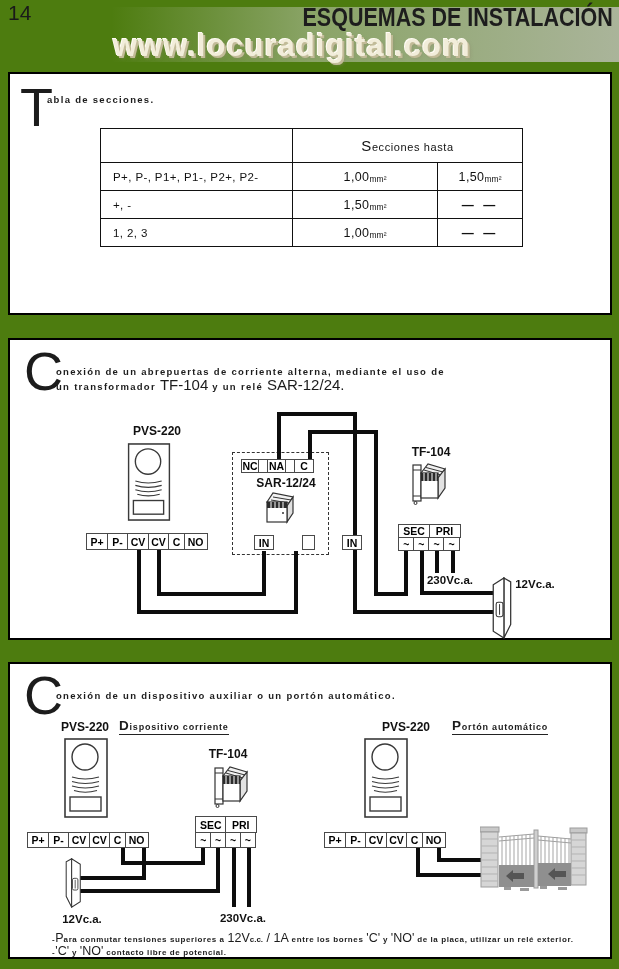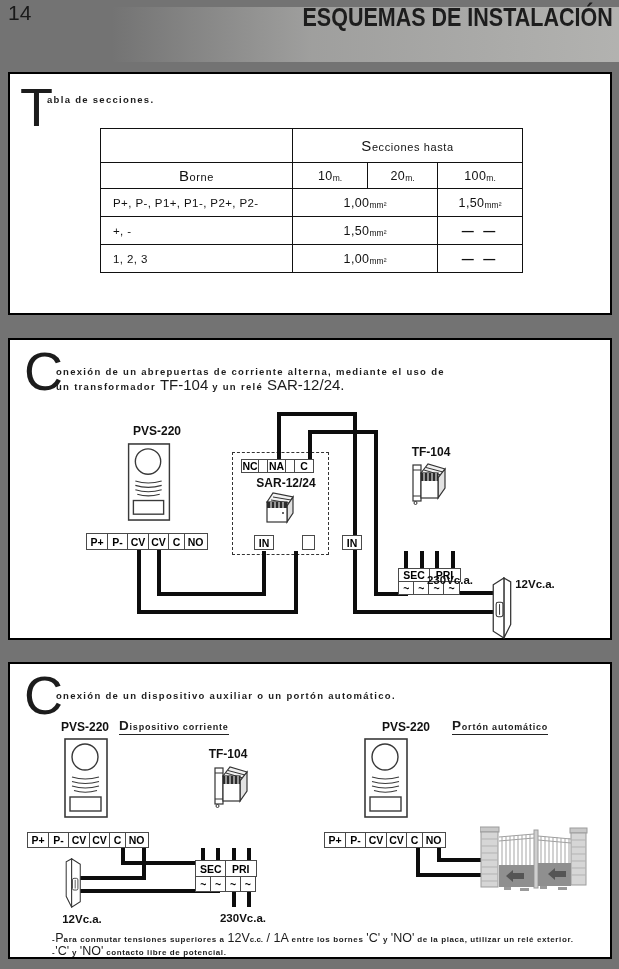--- a/index.html
+++ b/index.html
@@ -1,16 +1,16 @@
 <!DOCTYPE html>
 <html><head>
 <meta charset="utf-8">
 <style>
   html,body{margin:0;padding:0;background:#fff;}
-  .page{position:relative;width:619px;height:969px;background:#737373;overflow:hidden;
+  .page{position:relative;width:619px;height:969px;background:#4d7c0f;overflow:hidden;
         font-family:"Liberation Sans",sans-serif;color:#111;}
   
   .grad-band{position:absolute;left:0;top:7px;width:619px;height:55px;
     background:linear-gradient(to right,rgba(255,255,255,0) 0%,rgba(255,255,255,0) 18%,
       rgba(212,212,209,0.45) 50%,rgba(196,196,193,0.78) 100%);}
   .page-num{position:absolute;left:8px;top:1px;font-size:21px;color:#1a1a1a;}
   .page-title{position:absolute;right:6px;top:3px;font-size:25px;font-weight:bold;color:#1d1d1d;
     transform:scaleX(0.86);transform-origin:right;white-space:nowrap;letter-spacing:0;}
   .watermark{position:absolute;left:113px;top:28px;font-size:31px;font-weight:bold;letter-spacing:1px;
     color:#f2edda;text-shadow:2px 2px 0 #c2bb98,-1px -1px 0 #fffdf5,3px 3px 3px rgba(140,135,105,.35);
@@ -38,21 +38,21 @@
   .dash{font-weight:bold;letter-spacing:3px;font-size:12px;text-align:center;}
   
   .wires{position:absolute;left:0;top:0;z-index:2;pointer-events:none;}
   .dev-label{position:absolute;width:80px;text-align:center;font-weight:bold;font-size:12px;z-index:3;white-space:nowrap;}
   .v-label{position:absolute;width:80px;text-align:center;font-weight:bold;font-size:11.5px;z-index:3;white-space:nowrap;}
   .tstrip{position:absolute;display:flex;z-index:3;}
   .tcell{box-sizing:border-box;border:1.5px solid #4a4a4a;background:#fff;display:flex;
     align-items:center;justify-content:center;font-weight:bold;font-size:10.5px;color:#000;text-align:center;}
   .tcell + .tcell{margin-left:-1.5px;}
   .secpri{position:absolute;z-index:3;}
-  .secpri .row{display:flex;margin-top:44px;}
+  .secpri .row{display:flex;}
   .secpri .row + .row{margin-top:-1.5px;}
   .dashedbox{position:absolute;border:1.6px dashed #333;z-index:1;box-sizing:border-box;}
   .icon{position:absolute;z-index:3;}
   .caption{position:absolute;display:inline-block;font-weight:bold;font-size:9px;letter-spacing:.8px;
     color:#1c1c1c;border-bottom:1.2px solid #222;padding-bottom:1px;white-space:nowrap;z-index:3;}
   .caption::first-letter{font-size:13.5px;}
   
   .note{position:absolute;white-space:nowrap;font-size:0;z-index:3;margin-left:32px;}
   .ns{font-size:8px;font-weight:bold;letter-spacing:.6px;color:#1c1c1c;}
   .nb{font-size:12.5px;font-weight:normal;color:#1c1c1c;}
@@ -164,46 +164,39 @@
       <rect x="78" y="62" width="9" height="3" fill="#9a9a9a"></rect>
     </symbol>
   </defs>
 </svg>
 
 <div class="page">
 
   <div class="grad-band"></div>
   <div class="page-num">14</div>
   <div class="page-title">ESQUEMAS DE INSTALACIÓN</div>
+  <div class="watermark">www.locuradigital.com</div>
 
   <div class="box" id="box1">
     <span class="dropcap" style="left:10px;top:12px;">T</span>
     <span class="h-small" style="left:37px;top:20px;">abla de secciones.</span>
 
     <table class="sec-table">
       <colgroup>
           <col style="width:192px">
           <col style="width:75px">
           <col style="width:70px">
           <col style="width:85px">
         </colgroup>
       <tbody>
           <tr style="height:34px">
         <td></td>
         <td colspan="3">
               <div class="fl">Secciones hasta</div>
             </td>
-      </tr>
-      <tr style="height:26px">
-        <td>
-              <div class="fl">Borne</div>
-            </td>
-        <td class="ctr"><span class="val">10</span><span class="unit">m.</span></td>
-        <td class="ctr"><span class="val">20</span><span class="unit">m.</span></td>
-        <td class="ctr"><span class="val">100</span><span class="unit">m.</span></td>
       </tr>
       <tr style="height:28px">
         <td class="lbl">P+, P-, P1+, P1-, P2+, P2-</td>
         <td colspan="2" class="ctr"><span class="val">1,00</span><span class="unit">mm²</span></td>
         <td class="ctr"><span class="val">1,50</span><span class="unit">mm²</span></td>
       </tr>
       <tr style="height:28px">
         <td class="lbl">+, -</td>
         <td colspan="2" class="ctr"><span class="val">1,50</span><span class="unit">mm²</span></td>
         <td class="dash">— —</td>

